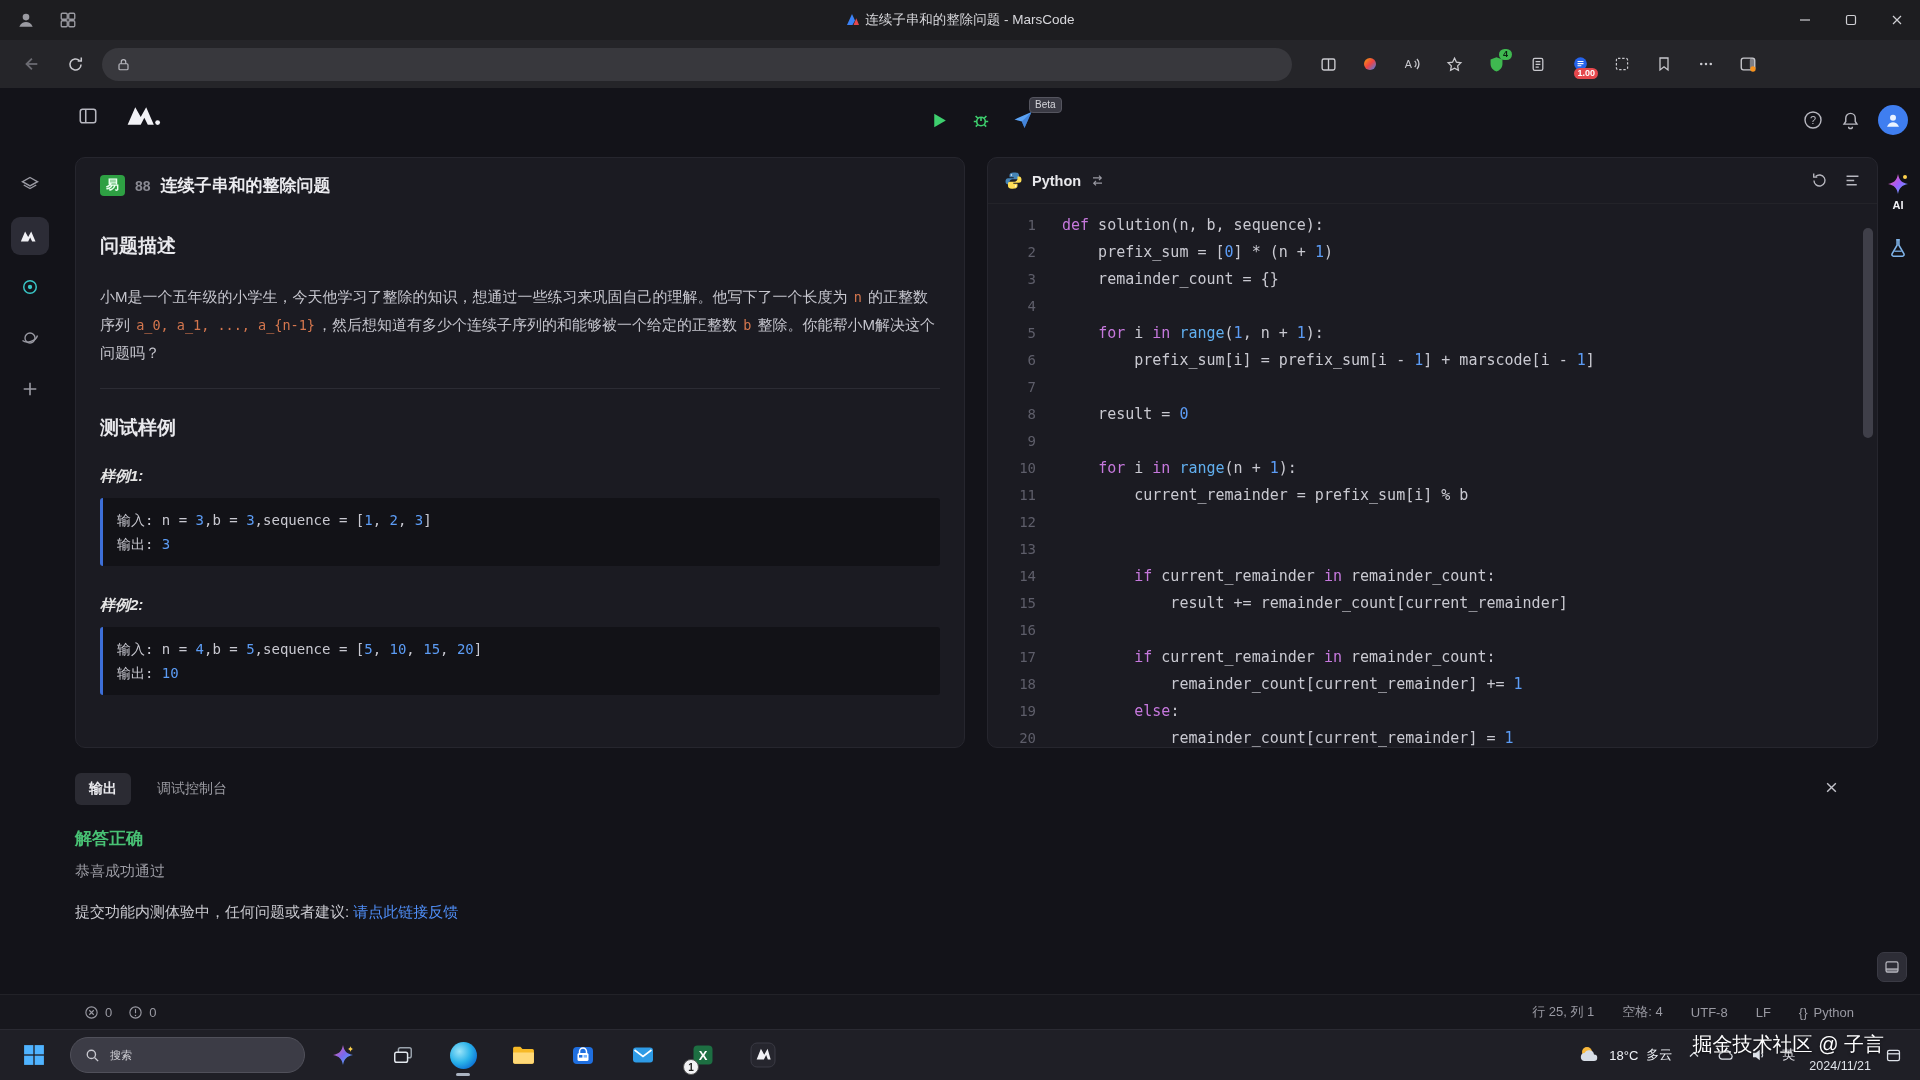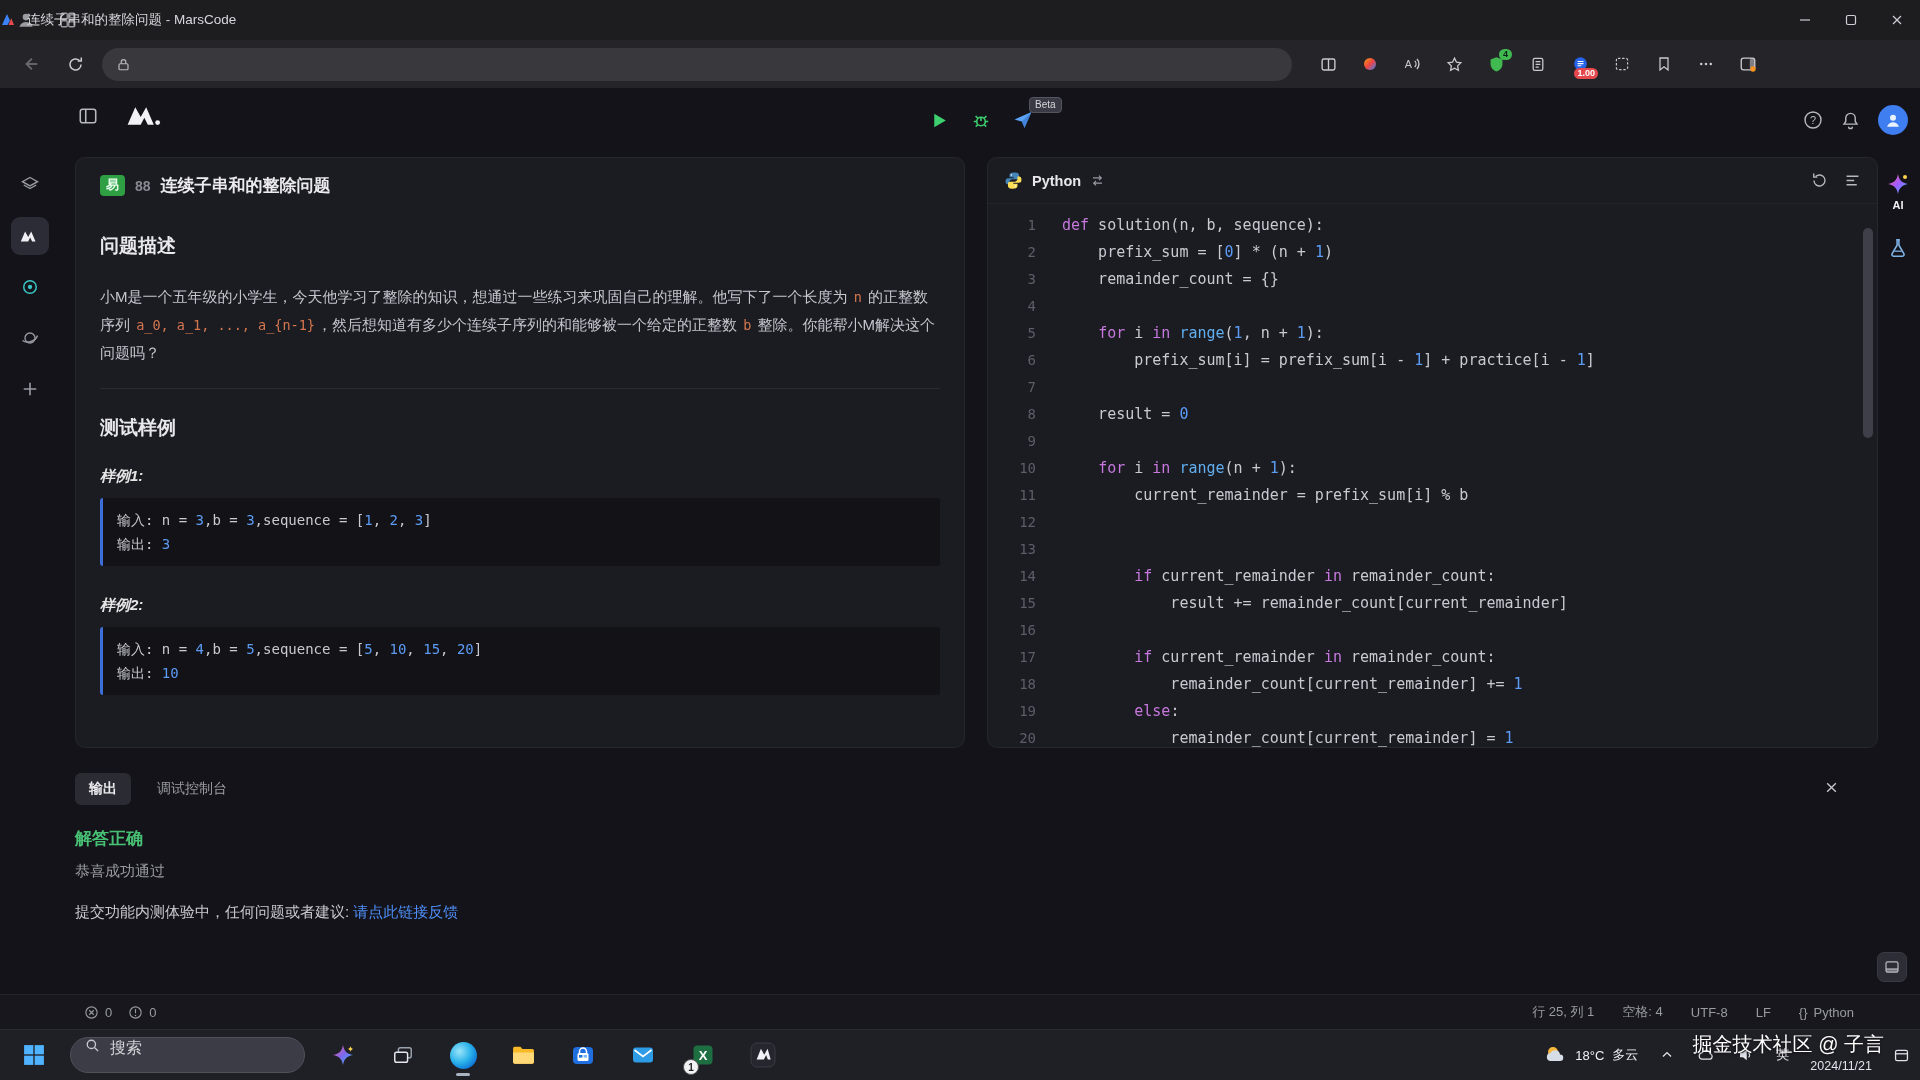--- a/index.html
+++ b/index.html
@@ -5,21 +5,21 @@
   * { margin:0; padding:0; box-sizing:border-box; }
   html,body { width:1920px; height:1080px; overflow:hidden; background:#131319;
     font-family:"Liberation Sans","DejaVu Sans",sans-serif; -webkit-font-smoothing:antialiased; }
   svg { display:block; }
 
   
   .titlebar { position:absolute; top:0; left:0; width:1920px; height:40px; background:#1d1d20;
     display:flex; align-items:center; color:#cfcfd4; }
   .tb-left { display:flex; align-items:center; gap:14px; padding-left:12px; }
   .tb-btn { width:28px; height:28px; display:flex; align-items:center; justify-content:center; color:#9a9aa1; }
-  .tb-center { position:absolute; left:0; right:0; top:0; height:40px; display:flex; align-items:center; justify-content:flex-start; gap:11px; pointer-events:none; }
+  .tb-center { position:absolute; left:0; right:0; top:0; height:40px; display:flex; align-items:center; justify-content:center; gap:4px; pointer-events:none; }
   .tb-title { font-size:13.5px; color:#d8d8dc; }
   .tb-right { margin-left:auto; display:flex; height:40px; }
   .wc { width:46px; height:40px; display:flex; align-items:center; justify-content:center; color:#cfcfd4; }
 
   
   .toolbar { position:absolute; top:40px; left:0; width:1920px; height:48px; background:#252529;
     display:flex; align-items:center; padding:0 14px; gap:10px; }
   .nav-btn { width:34px; height:34px; border-radius:6px; display:flex; align-items:center; justify-content:center; color:#c9c9ce; }
   .nav-btn.disabled { color:#6b6b72; }
   .address-bar { width:1190px; height:33px; background:#38383d; border-radius:17px; display:flex; align-items:center; padding:0 14px; gap:10px; }
@@ -112,26 +112,26 @@
     border:1px solid #3a3a44; border-radius:7px; display:flex; align-items:center; justify-content:center; color:#b9b9c1; }
 
   
   .taskbar { position:absolute; left:0; bottom:0; width:1920px; height:51px; background:#1f1f26; border-top:1px solid #2a2a32;
     display:flex; align-items:center; }
   .tb-apps { display:flex; align-items:center; gap:16px; padding-left:14px; }
   .tb-app { position:relative; width:44px; height:44px; display:flex; align-items:center; justify-content:center; }
   .tb-app.narrow { width:40px; }
   .app-indicator { position:absolute; bottom:1px; left:50%; transform:translateX(-50%); width:14px; height:3px; border-radius:2px; background:#aab3c0; }
   .search-pill { width:235px; height:36px; background:#3c3c46; border:1px solid #50505a; border-radius:18px;
-    display:flex; align-items:flex-start; gap:10px; padding:0 14px; color:#d3d3d8; font-size:16px; }
+    display:flex; align-items:center; gap:10px; padding:0 14px; color:#d3d3d8; font-size:11px; }
   .edge-circle { width:27px; height:27px; border-radius:50%;
     background:radial-gradient(circle at 35% 35%, #9be4f9, #2bb3ea 45%, #0b6fd4 80%); }
   .app-badge { position:absolute; left:2px; bottom:2px; width:16px; height:16px; background:#f2f2f4; color:#222;
     border:1px solid #555; border-radius:50%; font-size:10px; font-weight:700; display:flex; align-items:center; justify-content:center; }
-  .tray { margin-left:auto; display:flex; align-items:center; gap:21px; padding-right:10px; color:#dfe3ea; }
+  .tray { margin-left:auto; display:flex; align-items:center; gap:14px; padding-right:18px; color:#dfe3ea; }
   .weather { display:flex; align-items:center; gap:8px; font-size:13px; color:#eef1f6; }
   .ime { font-size:13px; color:#e8e8ee; }
   .clock { display:flex; flex-direction:column; align-items:flex-end; justify-content:flex-end; height:44px; padding-bottom:4px; font-size:12.5px; color:#dfe3ea; }
 
   .watermark { position:absolute; right:36px; bottom:22px; z-index:60; color:#fdfdfe; font-size:20px;
     text-shadow:0 1px 3px rgba(0,0,0,.55); }
 </style>
 </head>
 <body>
 
@@ -434,21 +434,21 @@
         <div class="code-line">
           <span class="ln">4</span>
           <span class="lc"></span>
         </div>
         <div class="code-line">
           <span class="ln">5</span>
           <span class="lc"><span class="tok-p">    </span><span class="tok-k">for</span><span class="tok-p"> i </span><span class="tok-k">in</span><span class="tok-p"> </span><span class="tok-f">range</span><span class="tok-p">(</span><span class="tok-n">1</span><span class="tok-p">, n + </span><span class="tok-n">1</span><span class="tok-p">):</span></span>
         </div>
         <div class="code-line">
           <span class="ln">6</span>
-          <span class="lc"><span class="tok-p">        prefix_sum[i] = prefix_sum[i - </span><span class="tok-n">1</span><span class="tok-p">] + practice[i - </span><span class="tok-n">1</span><span class="tok-p">]</span></span>
+          <span class="lc"><span class="tok-p">        prefix_sum[i] = prefix_sum[i - </span><span class="tok-n">1</span><span class="tok-p">] + marscode[i - </span><span class="tok-n">1</span><span class="tok-p">]</span></span>
         </div>
         <div class="code-line">
           <span class="ln">7</span>
           <span class="lc"></span>
         </div>
         <div class="code-line">
           <span class="ln">8</span>
           <span class="lc"><span class="tok-p">    result = </span><span class="tok-n">0</span></span>
         </div>
         <div class="code-line">

